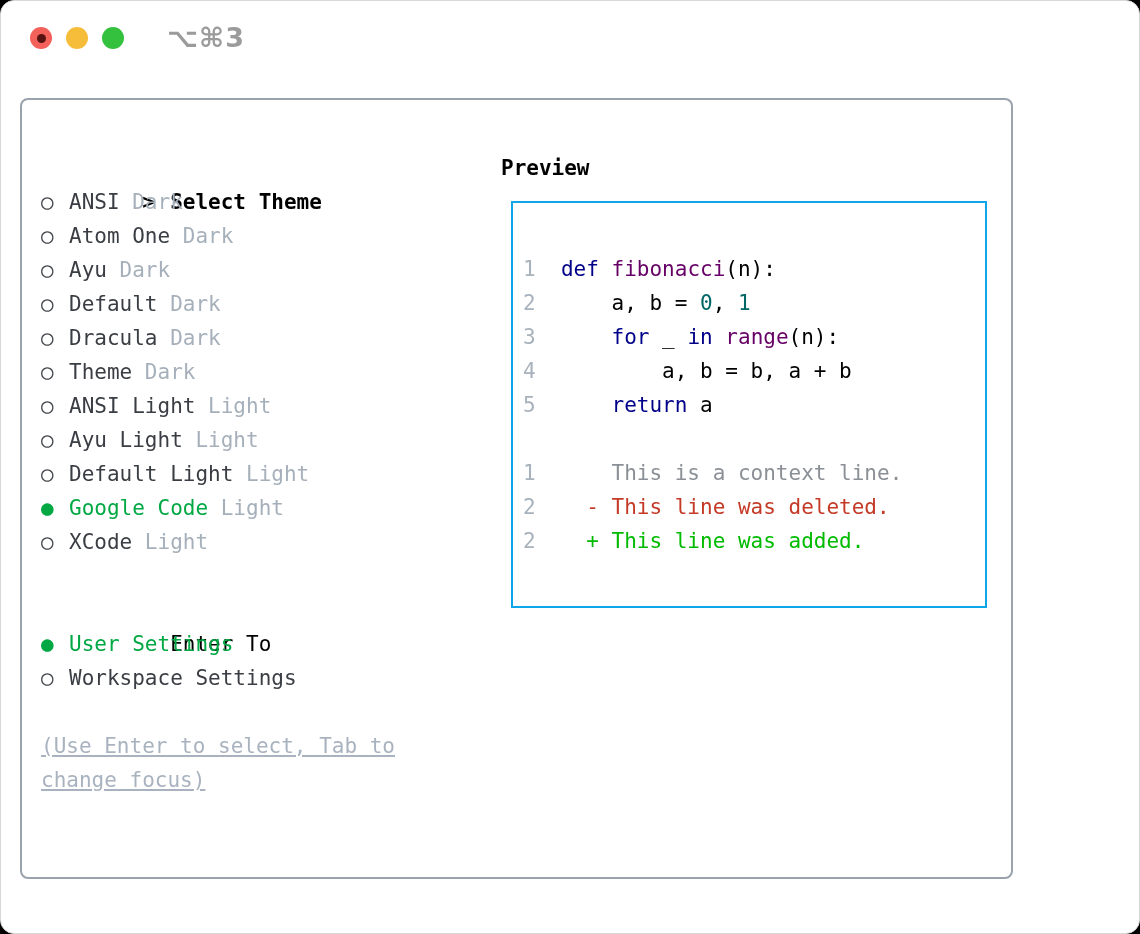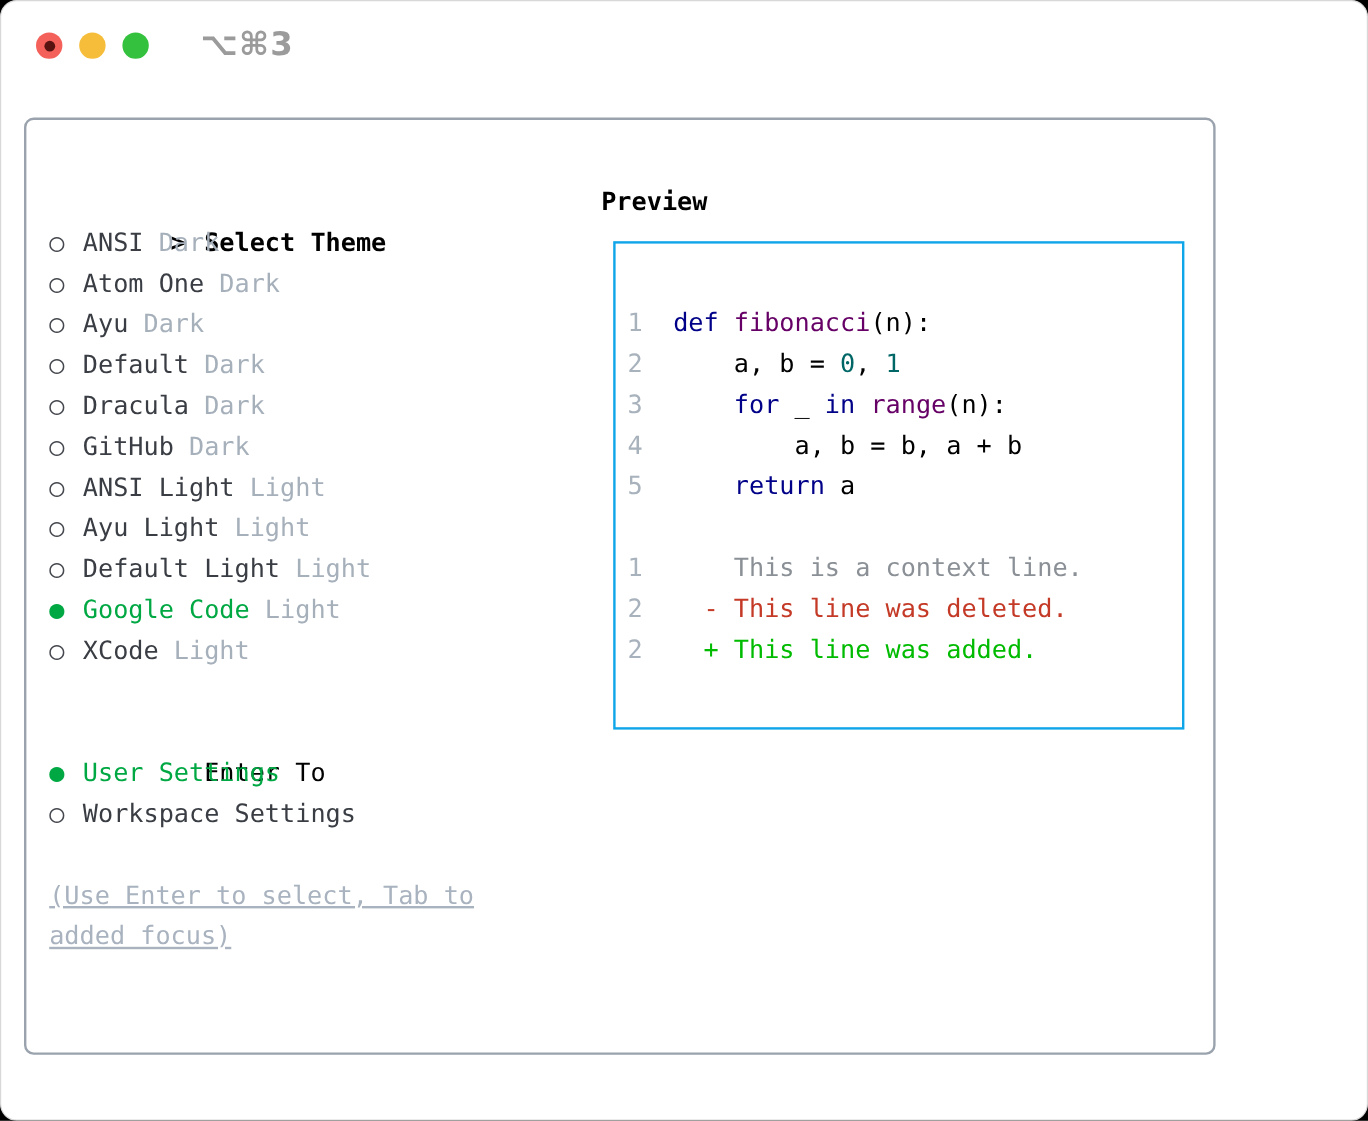--- a/index.html
+++ b/index.html
@@ -92,21 +92,21 @@
       <div class="row">
         <span class="bullet hdr">&gt;</span><span class="hdr-label">Select Theme</span>
       </div>
 
       <div id="theme-list">
           <div class="row"><span class="bullet">○</span><span class="name">ANSI</span><span class="tag"> Dark</span></div>
           <div class="row"><span class="bullet">○</span><span class="name">Atom One</span><span class="tag"> Dark</span></div>
           <div class="row"><span class="bullet">○</span><span class="name">Ayu</span><span class="tag"> Dark</span></div>
           <div class="row"><span class="bullet">○</span><span class="name">Default</span><span class="tag"> Dark</span></div>
           <div class="row"><span class="bullet">○</span><span class="name">Dracula</span><span class="tag"> Dark</span></div>
-          <div class="row"><span class="bullet">○</span><span class="name">GitHub</span><span class="tag"> Dark</span></div>
+          <div class="row"><span class="bullet">○</span><span class="name">Theme</span><span class="tag"> Dark</span></div>
           <div class="row"><span class="bullet">○</span><span class="name">ANSI Light</span><span class="tag"> Light</span></div>
           <div class="row"><span class="bullet">○</span><span class="name">Ayu Light</span><span class="tag"> Light</span></div>
           <div class="row"><span class="bullet">○</span><span class="name">Default Light</span><span class="tag"> Light</span></div>
           <div class="row"><span class="bullet sel">●</span><span class="name sel">Google Code</span><span class="tag"> Light</span></div>
           <div class="row"><span class="bullet">○</span><span class="name">XCode</span><span class="tag"> Light</span></div>
         </div>
 
       <div class="row blank"></div>
 
       <div class="row">
@@ -115,21 +115,21 @@
 
       <div id="apply-list">
           <div class="row"><span class="bullet sel">●</span><span class="name sel">User Settings</span></div>
           <div class="row"><span class="bullet">○</span><span class="name">Workspace Settings</span></div>
         </div>
 
       <div class="row blank"></div>
 
       <div class="hint">
         <div>(Use Enter to select, Tab to</div>
-        <div>added focus)</div>
+        <div>change focus)</div>
       </div>
     </div>
 
     <div class="preview-label">Preview</div>
 
     <div class="preview-box">
       <div id="code">
           <div class="cline"><span class="num">1  </span><span class="kwd">def</span><span class="pln"> </span><span class="typ">fibonacci</span><span class="pln">(n):</span></div>
           <div class="cline"><span class="num">2  </span><span class="pln">    a, b = </span><span class="lit">0</span><span class="pln">, </span><span class="lit">1</span></div>
           <div class="cline"><span class="num">3  </span><span class="pln">    </span><span class="kwd">for</span><span class="pln"> _ </span><span class="kwd">in</span><span class="pln"> </span><span class="typ">range</span><span class="pln">(n):</span></div>

